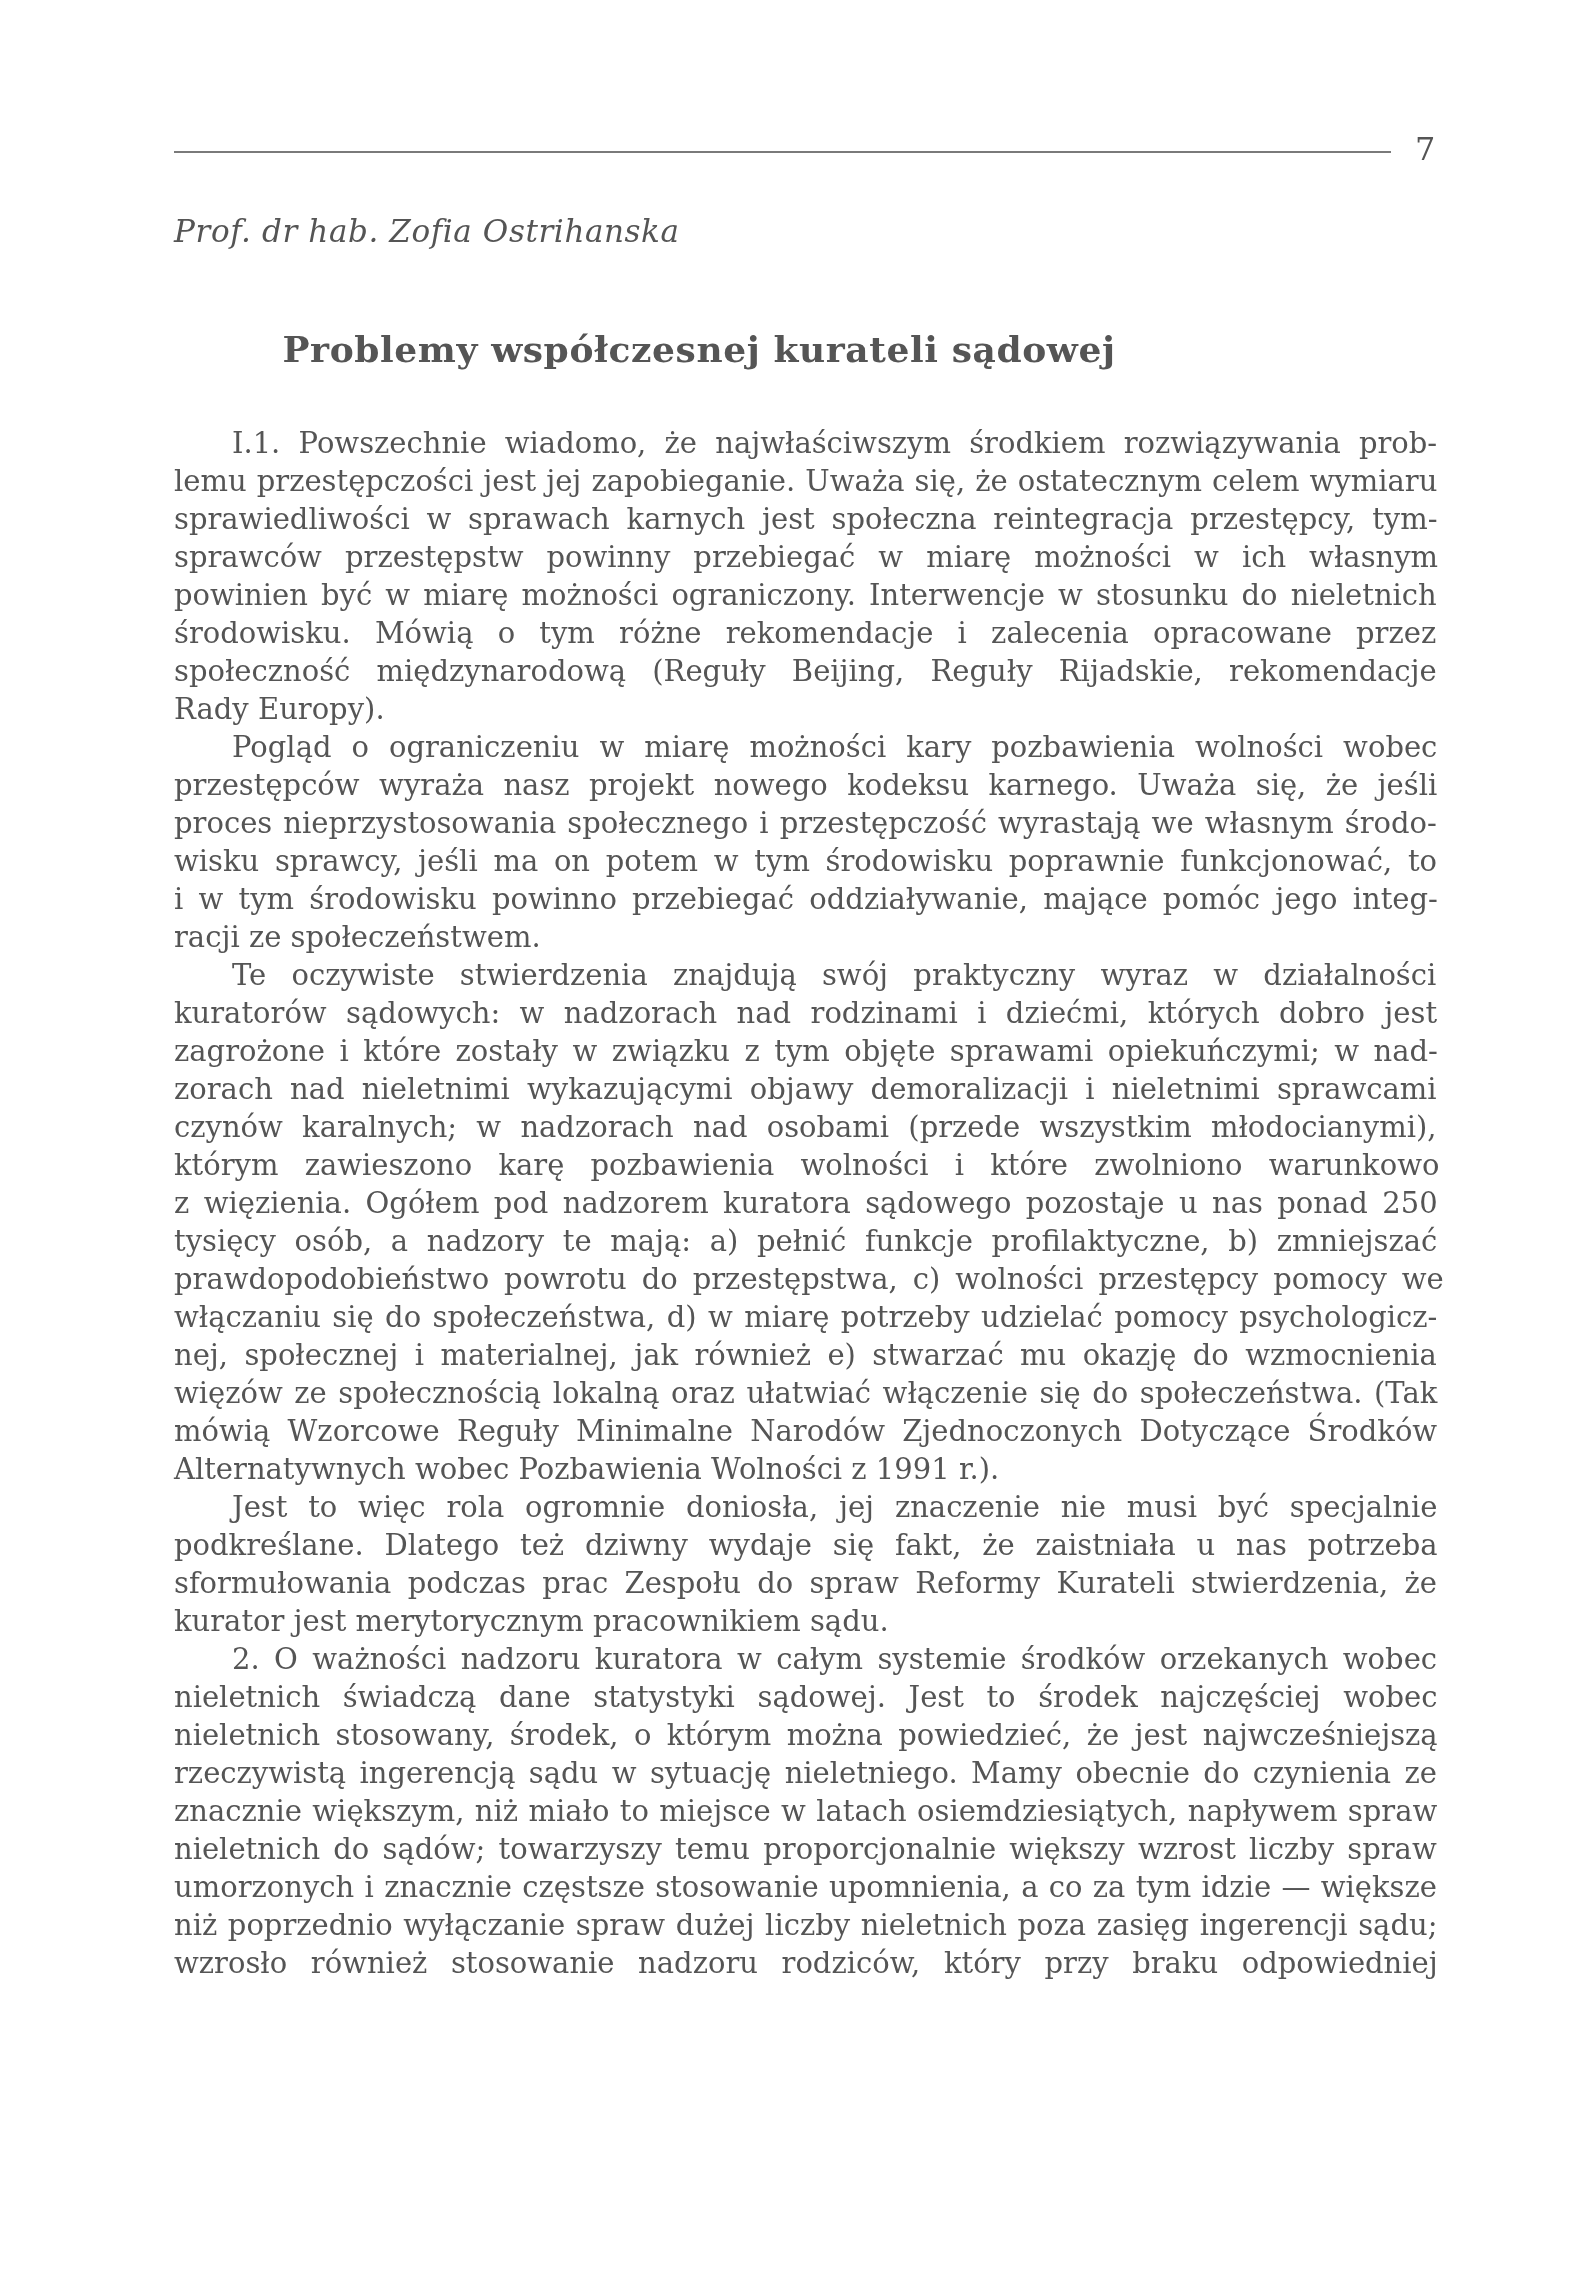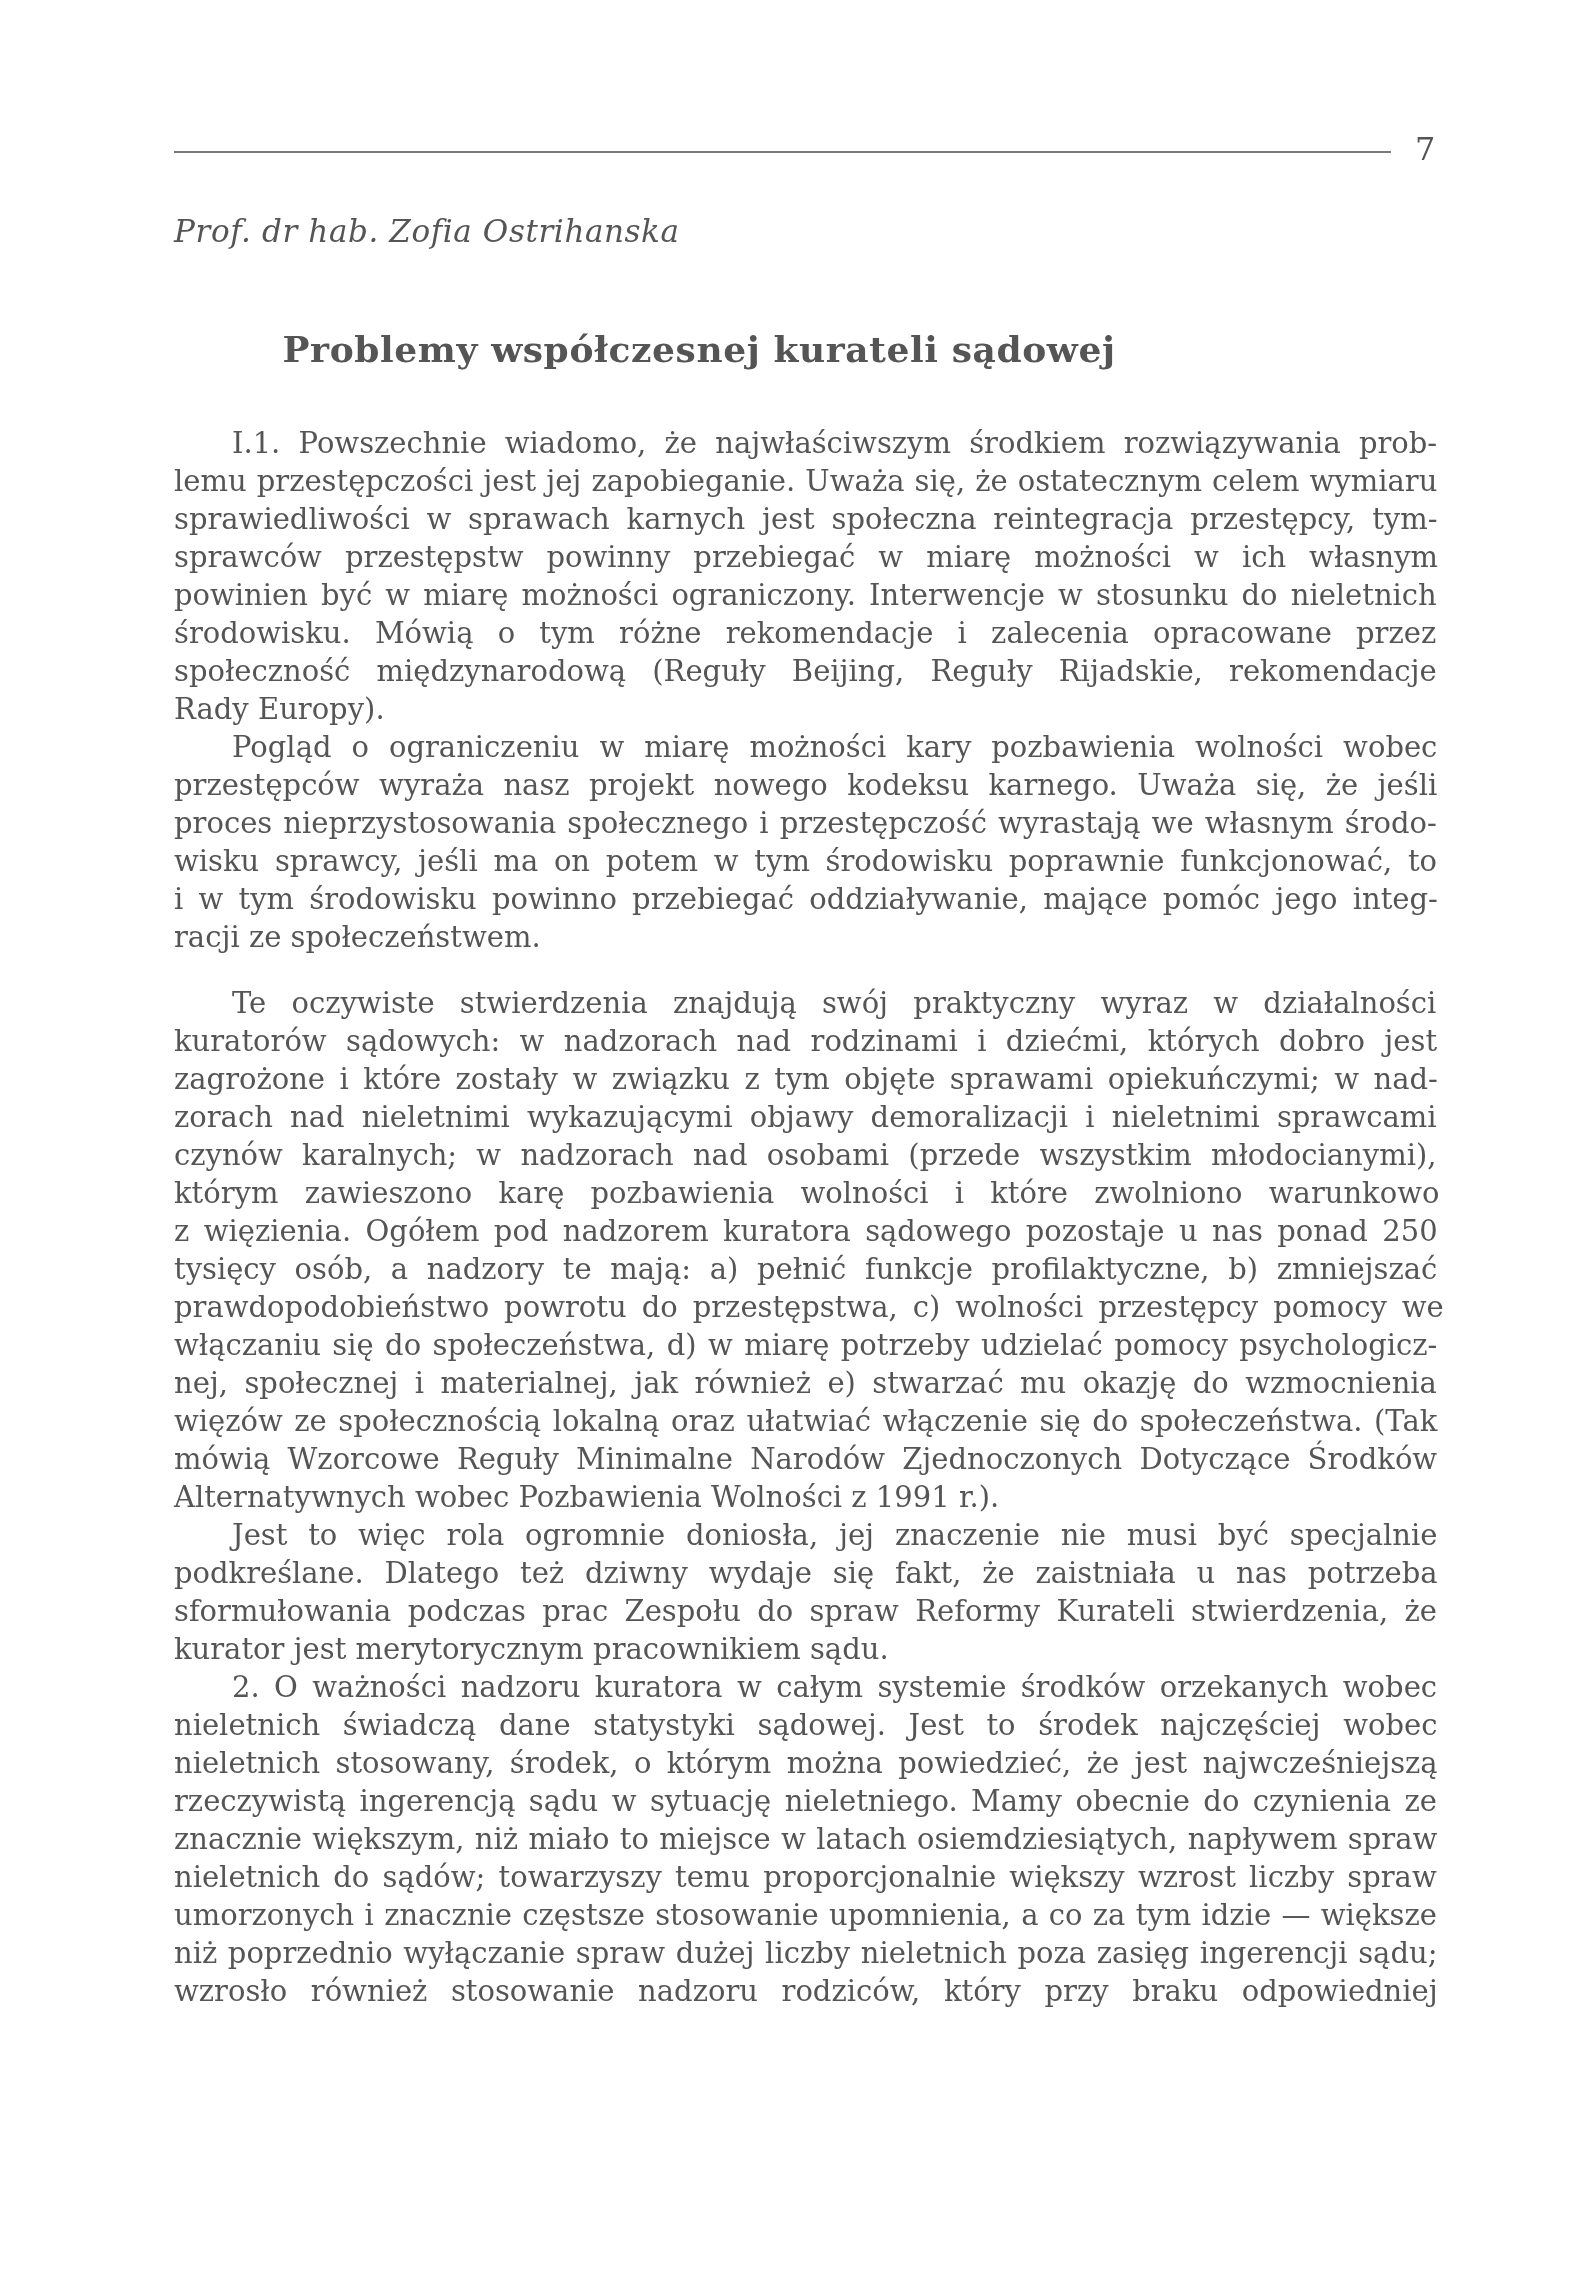--- a/index.html
+++ b/index.html
@@ -35,21 +35,21 @@
       </div>
       <div>
         <span class="line indent" style="white-space: nowrap; word-spacing: 10.8px; text-align: left; text-align-last: left;">Pogląd o ograniczeniu w miarę możności kary pozbawienia wolności wobec</span>
         <span class="line" style="white-space: nowrap; word-spacing: 10.2px; text-align: left; text-align-last: left;">przestępców wyraża nasz projekt nowego kodeksu karnego. Uważa się, że jeśli</span>
         <span class="line" style="white-space: nowrap; word-spacing: 1.9px; text-align: left; text-align-last: left;">proces nieprzystosowania społecznego i przestępczość wyrastają we własnym środo-</span>
         <span class="line" style="white-space: nowrap; word-spacing: 6.5px; text-align: left; text-align-last: left;">wisku sprawcy, jeśli ma on potem w tym środowisku poprawnie funkcjonować, to</span>
         <span class="line" style="white-space: nowrap; word-spacing: 6px; text-align: left; text-align-last: left;">i w tym środowisku powinno przebiegać oddziaływanie, mające pomóc jego integ-</span>
         <span class="line last" style="white-space: nowrap;">racji ze społeczeństwem.</span>
       </div>
       <div>
-        <span class="line indent" style="white-space: nowrap; word-spacing: 16px; text-align: center; text-align-last: left; margin-top: 28px;">Te oczywiste stwierdzenia znajdują swój praktyczny wyraz w działalności</span>
+        <span class="line indent" style="white-space: nowrap; word-spacing: 16px; text-align: center; text-align-last: left;">Te oczywiste stwierdzenia znajdują swój praktyczny wyraz w działalności</span>
         <span class="line" style="white-space: nowrap; word-spacing: 10.2px; text-align: left; text-align-last: left;">kuratorów sądowych: w nadzorach nad rodzinami i dziećmi, których dobro jest</span>
         <span class="line" style="white-space: nowrap; word-spacing: 5.3px; text-align: left; text-align-last: left;">zagrożone i które zostały w związku z tym objęte sprawami opiekuńczymi; w nad-</span>
         <span class="line" style="white-space: nowrap; word-spacing: 8px; text-align: left; text-align-last: left;">zorach nad nieletnimi wykazującymi objawy demoralizacji i nieletnimi sprawcami</span>
         <span class="line" style="white-space: nowrap; word-spacing: 10px; text-align: left; text-align-last: left;">czynów karalnych; w nadzorach nad osobami (przede wszystkim młodocianymi),</span>
         <span class="line" style="white-space: nowrap; word-spacing: 17px; text-align: left; text-align-last: left;">którym zawieszono karę pozbawienia wolności i które zwolniono warunkowo</span>
         <span class="line" style="white-space: nowrap; word-spacing: 5.2px; text-align: left; text-align-last: left;">z więzienia. Ogółem pod nadzorem kuratora sądowego pozostaje u nas ponad 250</span>
         <span class="line" style="white-space: nowrap; word-spacing: 9.4px; text-align: left; text-align-last: left;">tysięcy osób, a nadzory te mają: a) pełnić funkcje profilaktyczne, b) zmniejszać</span>
         <span class="line" style="white-space: nowrap; word-spacing: 5.8px; text-align: left; text-align-last: left;">prawdopodobieństwo powrotu do przestępstwa, c) wolności przestępcy pomocy we</span>
         <span class="line" style="white-space: nowrap; word-spacing: 2.2px; text-align: left; text-align-last: left;">włączaniu się do społeczeństwa, d) w miarę potrzeby udzielać pomocy psychologicz-</span>
         <span class="line" style="white-space: nowrap; word-spacing: 7.2px; text-align: left; text-align-last: left;">nej, społecznej i materialnej, jak również e) stwarzać mu okazję do wzmocnienia</span>

